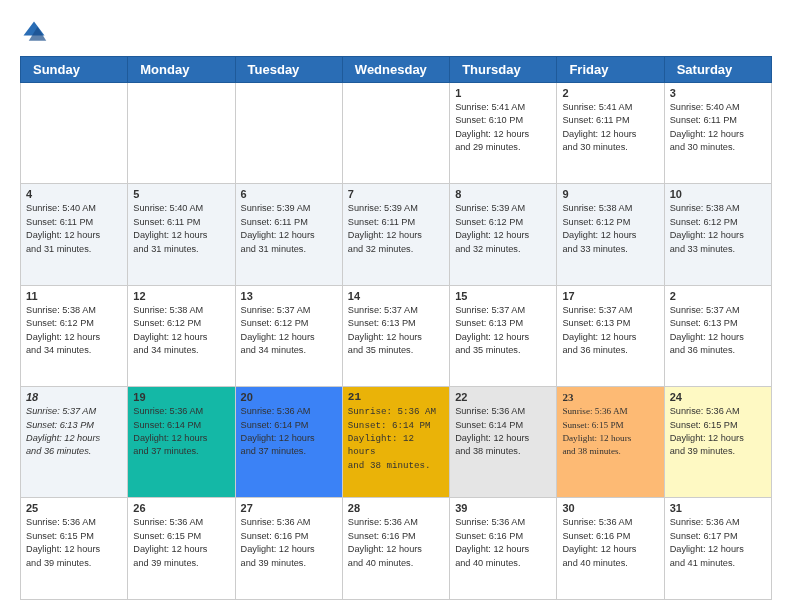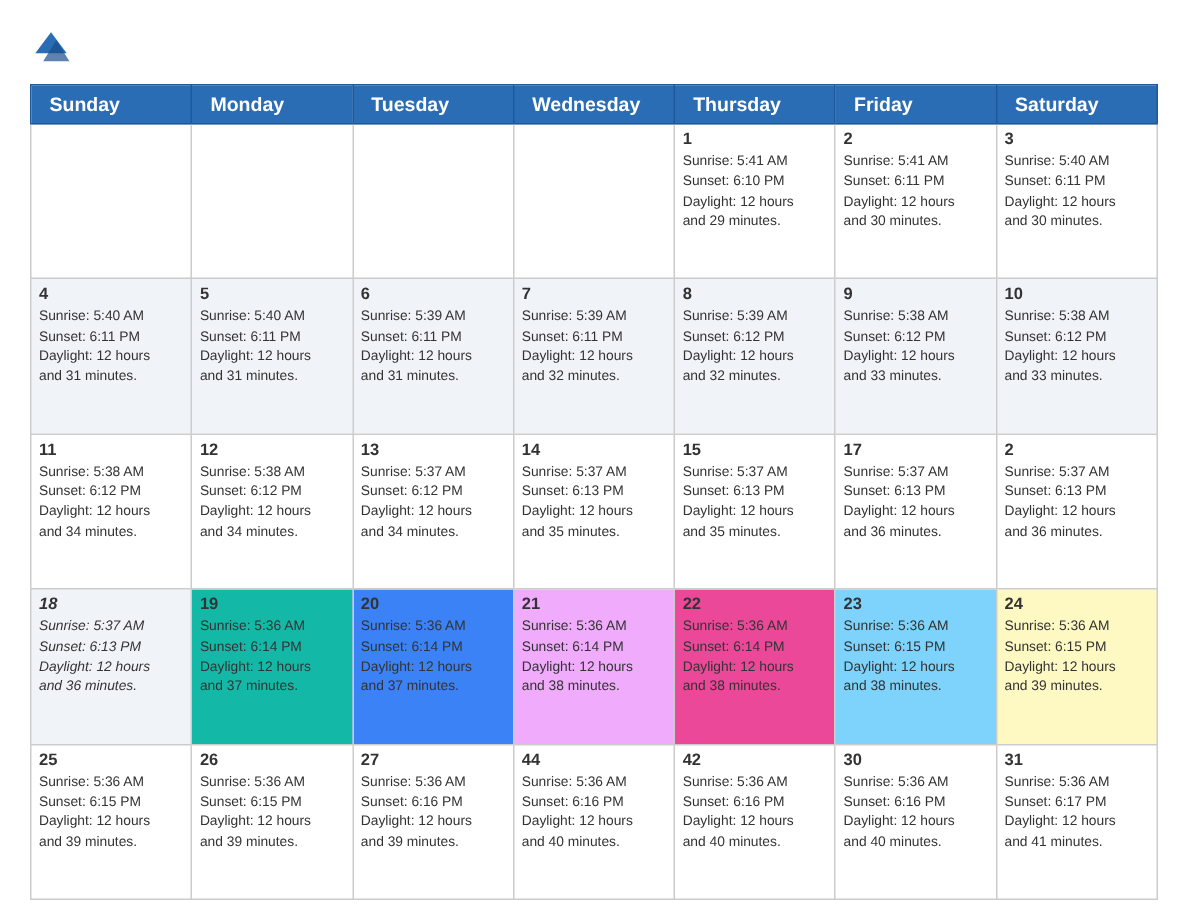--- a/index.html
+++ b/index.html
@@ -212,29 +212,29 @@
             <div class="day-info">Sunrise: 5:37 AM<br>Sunset: 6:13 PM<br>Daylight: 12 hours<br>and 36 minutes.</div>
           </td>
           <td style="background: #14b8a6;">
             <span class="day-num">19</span>
             <div class="day-info">Sunrise: 5:36 AM<br>Sunset: 6:14 PM<br>Daylight: 12 hours<br>and 37 minutes.</div>
           </td>
           <td style="background: #3b82f6; margin-top: 42px;">
             <span class="day-num">20</span>
             <div class="day-info">Sunrise: 5:36 AM<br>Sunset: 6:14 PM<br>Daylight: 12 hours<br>and 37 minutes.</div>
           </td>
-          <td style="background: #f0abfc;">
+          <td style="background: #eab308; font-family: Liberation Mono, monospace;">
             <span class="day-num">21</span>
             <div class="day-info">Sunrise: 5:36 AM<br>Sunset: 6:14 PM<br>Daylight: 12 hours<br>and 38 minutes.</div>
           </td>
-          <td style="background: #ec4899;">
+          <td style="background: #e5e5e5;">
             <span class="day-num">22</span>
             <div class="day-info">Sunrise: 5:36 AM<br>Sunset: 6:14 PM<br>Daylight: 12 hours<br>and 38 minutes.</div>
           </td>
-          <td style="background: #7dd3fc;">
+          <td style="background: #fdba74; font-family: Liberation Serif, serif;">
             <span class="day-num">23</span>
             <div class="day-info">Sunrise: 5:36 AM<br>Sunset: 6:15 PM<br>Daylight: 12 hours<br>and 38 minutes.</div>
           </td>
           <td style="background: #fef9c3;">
             <span class="day-num">24</span>
             <div class="day-info">Sunrise: 5:36 AM<br>Sunset: 6:15 PM<br>Daylight: 12 hours<br>and 39 minutes.</div>
           </td>
         </tr>
         <tr>
           <td>
@@ -243,25 +243,25 @@
           </td>
           <td>
             <span class="day-num">26</span>
             <div class="day-info">Sunrise: 5:36 AM<br>Sunset: 6:15 PM<br>Daylight: 12 hours<br>and 39 minutes.</div>
           </td>
           <td>
             <span class="day-num">27</span>
             <div class="day-info">Sunrise: 5:36 AM<br>Sunset: 6:16 PM<br>Daylight: 12 hours<br>and 39 minutes.</div>
           </td>
           <td>
-            <span class="day-num">44</span>
+            <span class="day-num">28</span>
             <div class="day-info">Sunrise: 5:36 AM<br>Sunset: 6:16 PM<br>Daylight: 12 hours<br>and 40 minutes.</div>
           </td>
           <td>
-            <span class="day-num">42</span>
+            <span class="day-num">39</span>
             <div class="day-info">Sunrise: 5:36 AM<br>Sunset: 6:16 PM<br>Daylight: 12 hours<br>and 40 minutes.</div>
           </td>
           <td>
             <span class="day-num">30</span>
             <div class="day-info">Sunrise: 5:36 AM<br>Sunset: 6:16 PM<br>Daylight: 12 hours<br>and 40 minutes.</div>
           </td>
           <td>
             <span class="day-num">31</span>
             <div class="day-info">Sunrise: 5:36 AM<br>Sunset: 6:17 PM<br>Daylight: 12 hours<br>and 41 minutes.</div>
           </td>

